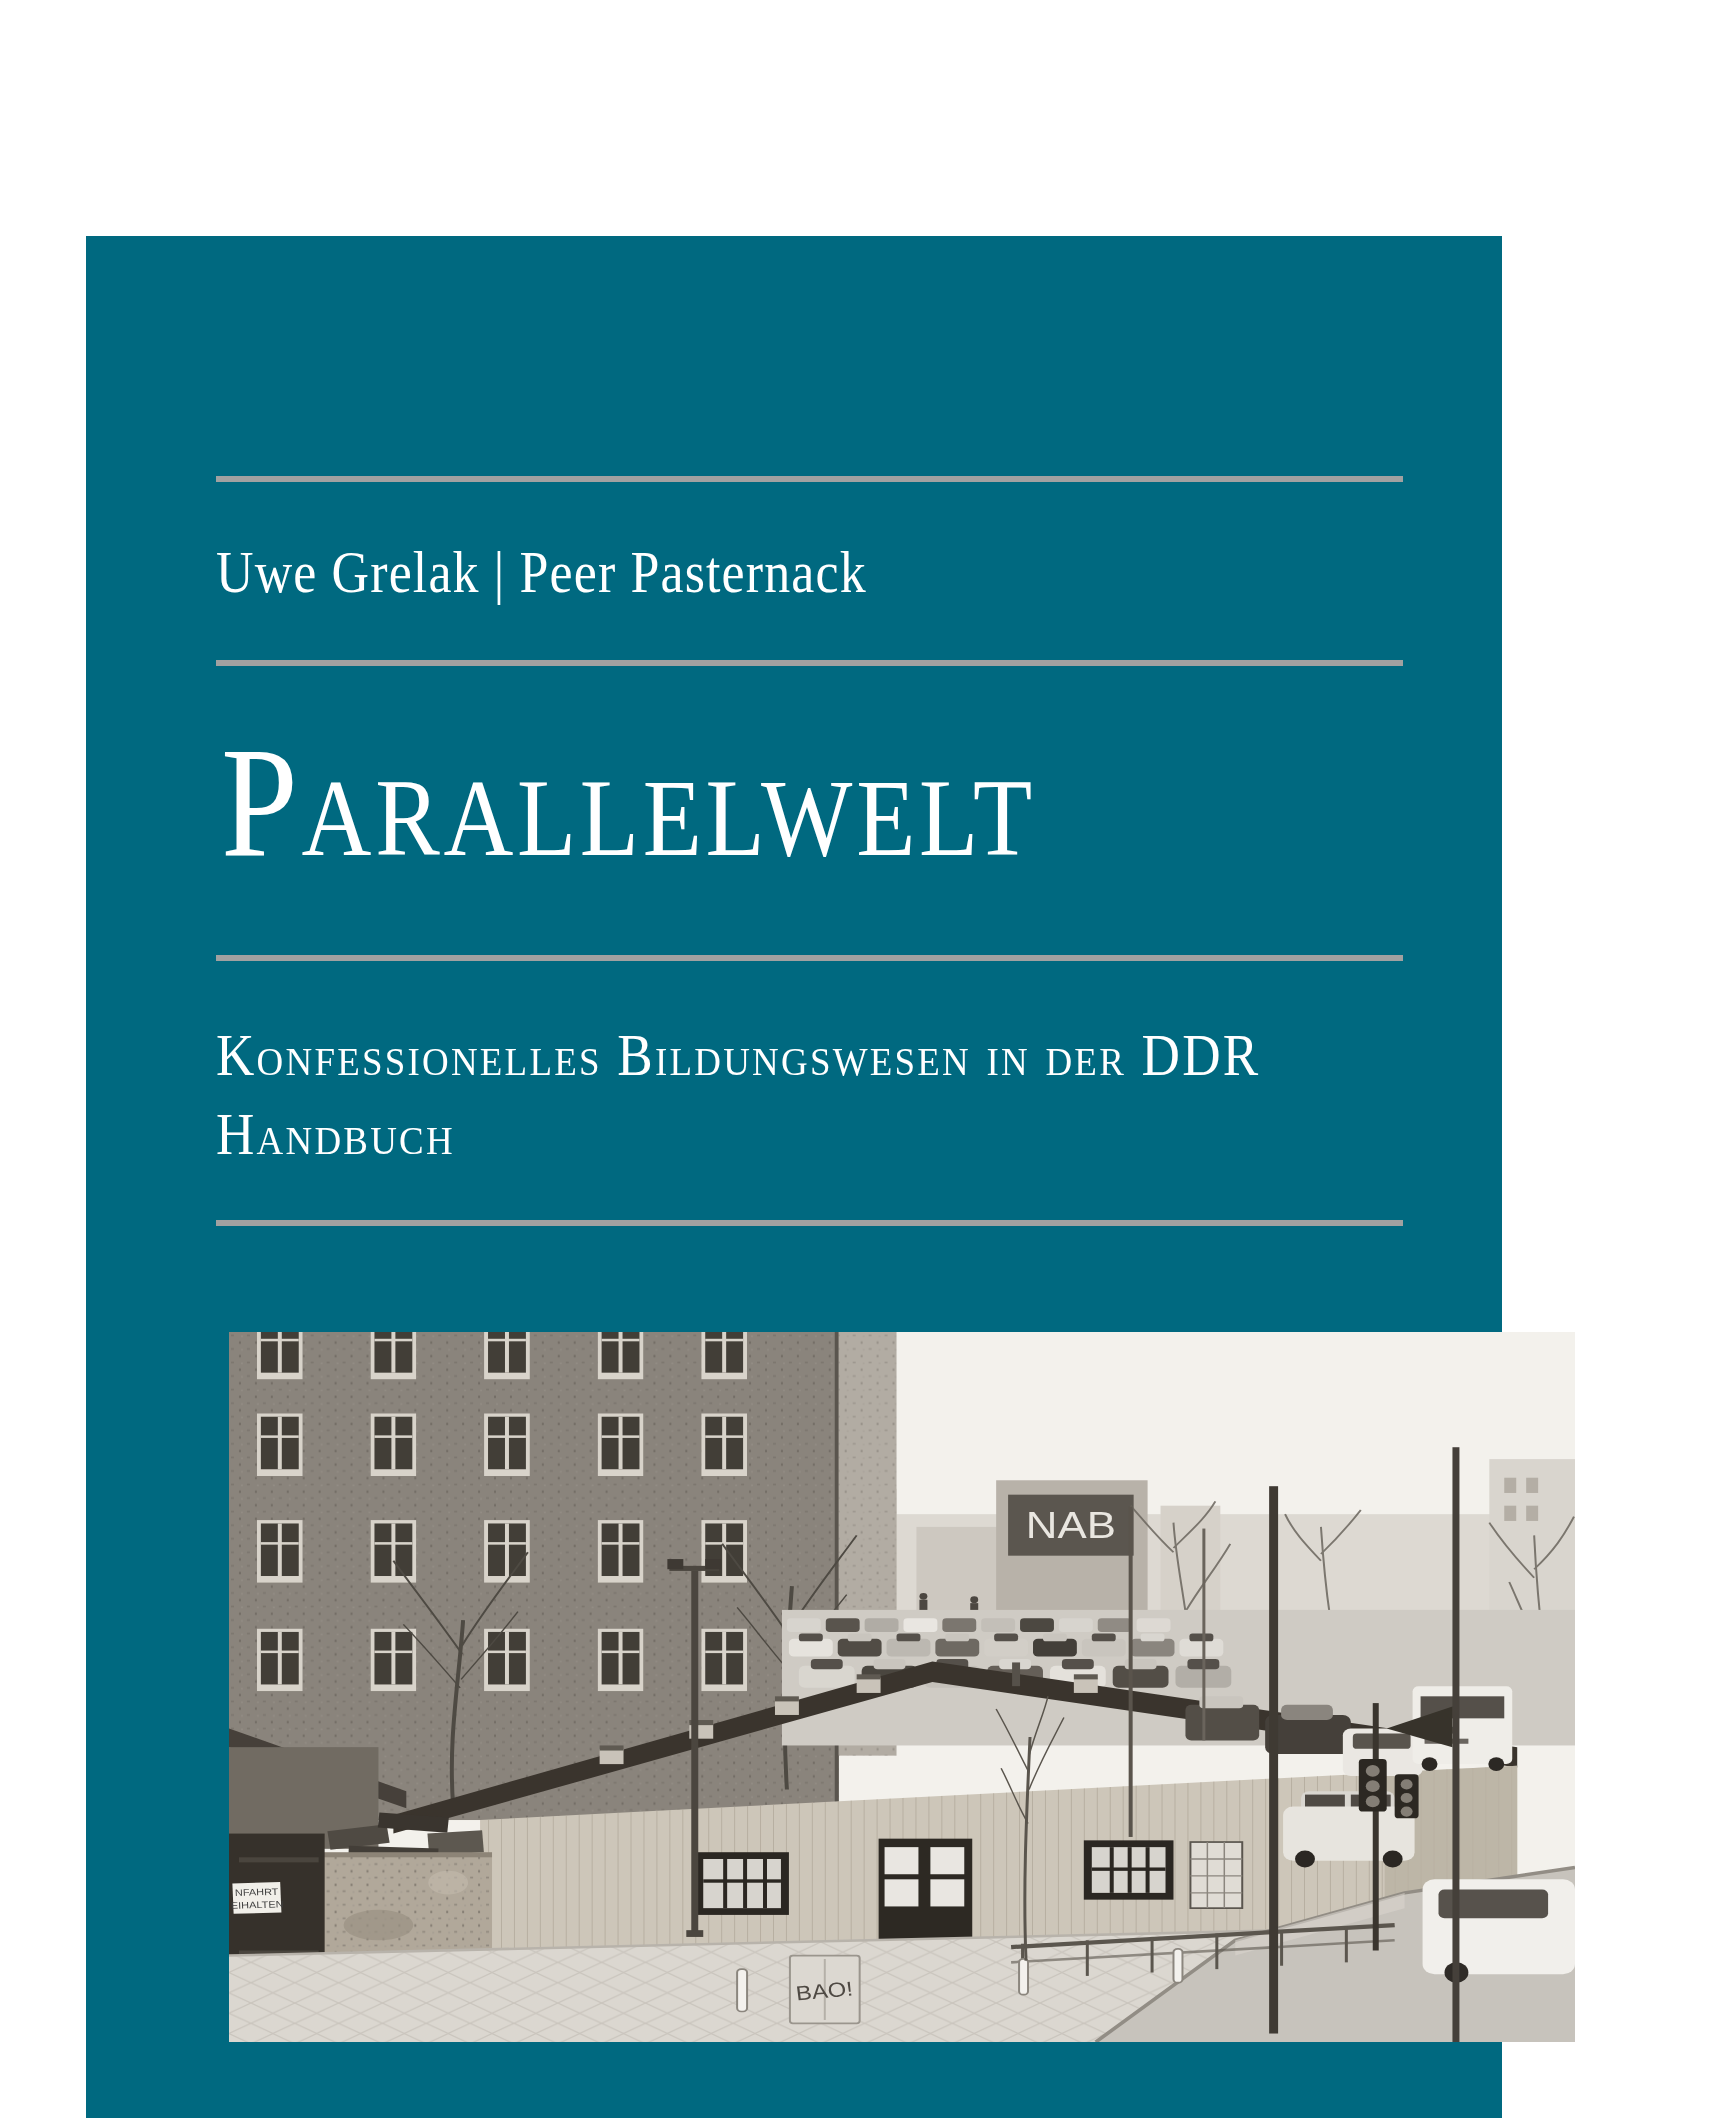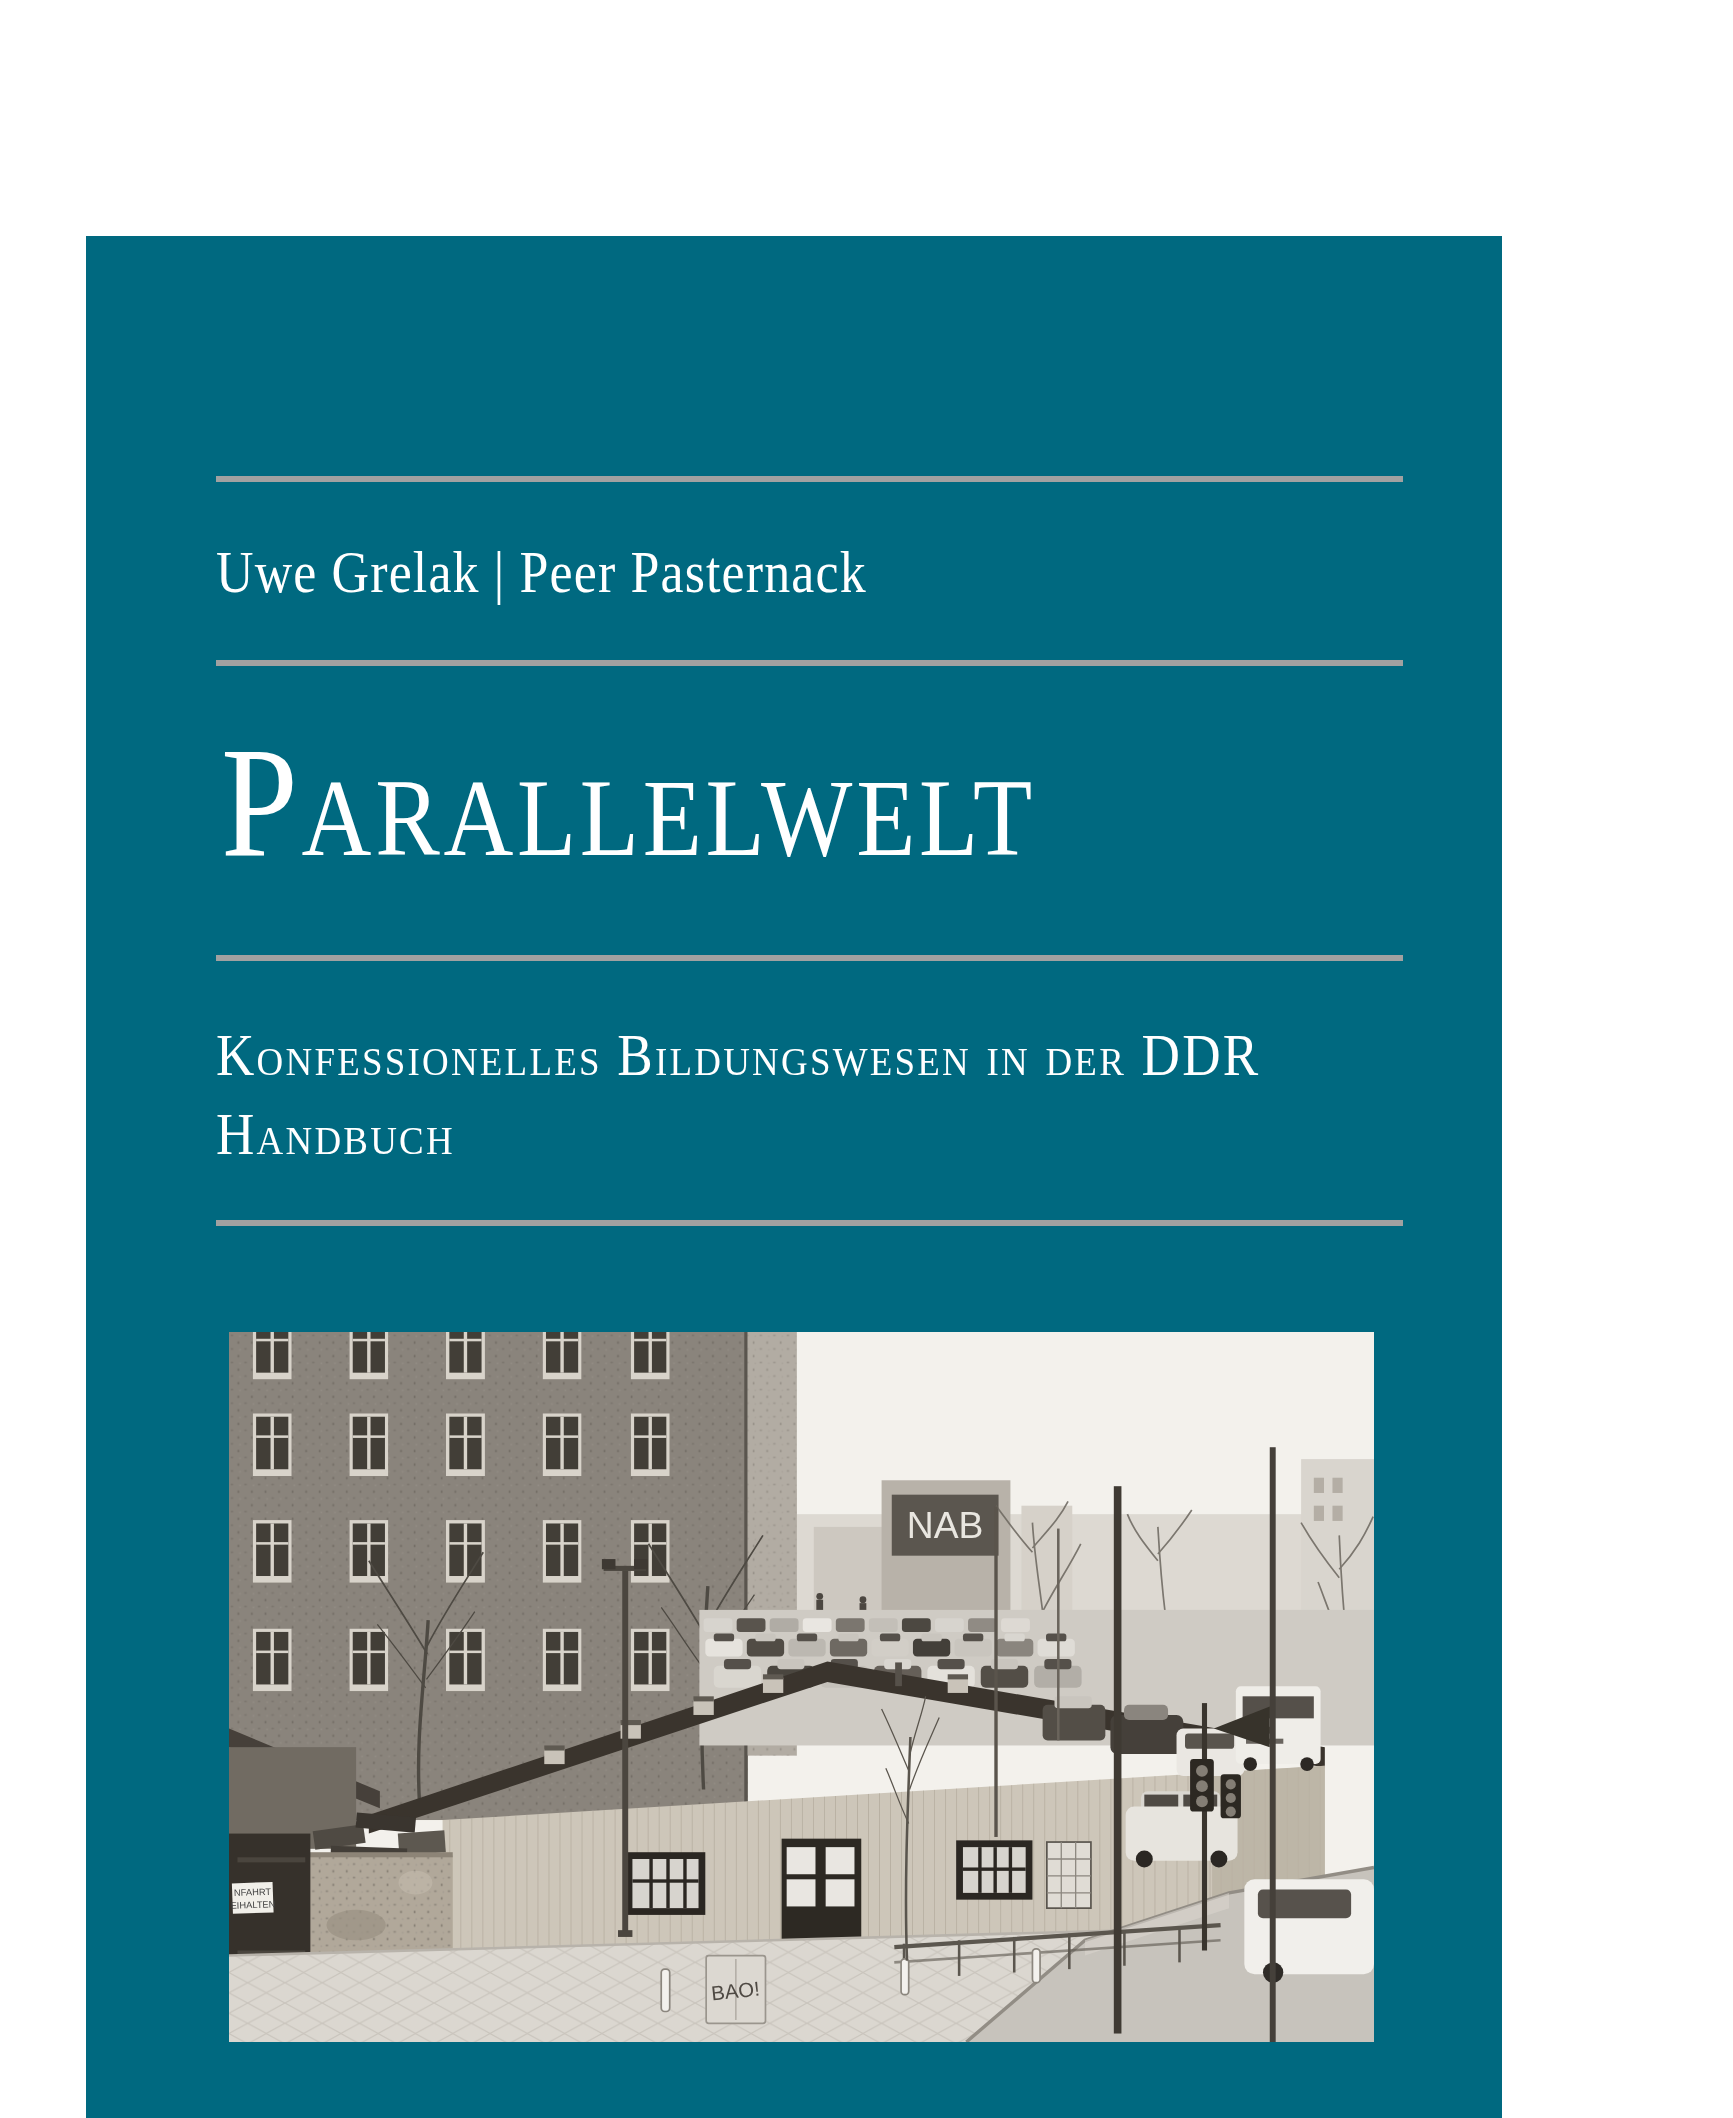--- a/index.html
+++ b/index.html
@@ -10,21 +10,21 @@
   .rule1{top:240px;} .rule2{top:424px;} .rule3{top:719px;} .rule4{top:984px;}
   .authors{position:absolute;left:130px;top:307px;color:#ffffff;font-size:59px;line-height:1;
            letter-spacing:1.3px;white-space:nowrap;transform:scaleX(0.88);transform-origin:left top;}
   .title{position:absolute;left:135px;top:488px;margin:0;color:#ffffff;font-size:157px;line-height:1;
          font-weight:normal;font-variant:small-caps;letter-spacing:4.2px;white-space:nowrap;
          transform:scaleX(0.88);transform-origin:left top;}
   .subtitle{position:absolute;left:130px;color:#ffffff;font-size:59px;line-height:1;
             font-variant:small-caps;letter-spacing:2.5px;white-space:nowrap;
             transform:scaleX(0.90);transform-origin:left top;}
   .sub1{top:790px;} .sub2{top:869px;}
-  .photo{position:absolute;left:143px;top:1096px;width:1145px;height:710px;background:#ef4444;}
+  .photo{position:absolute;left:143px;top:1096px;width:1346px;height:710px;background:#ef4444;}
   .photo svg{display:block;width:100%;height:100%;}
 </style>
 </head>
 <body>
 
 <div class="page">
   <div class="panel">
 
     <div class="rule rule1"></div>
     <div class="authors">Uwe Grelak | Peer Pasternack</div>

